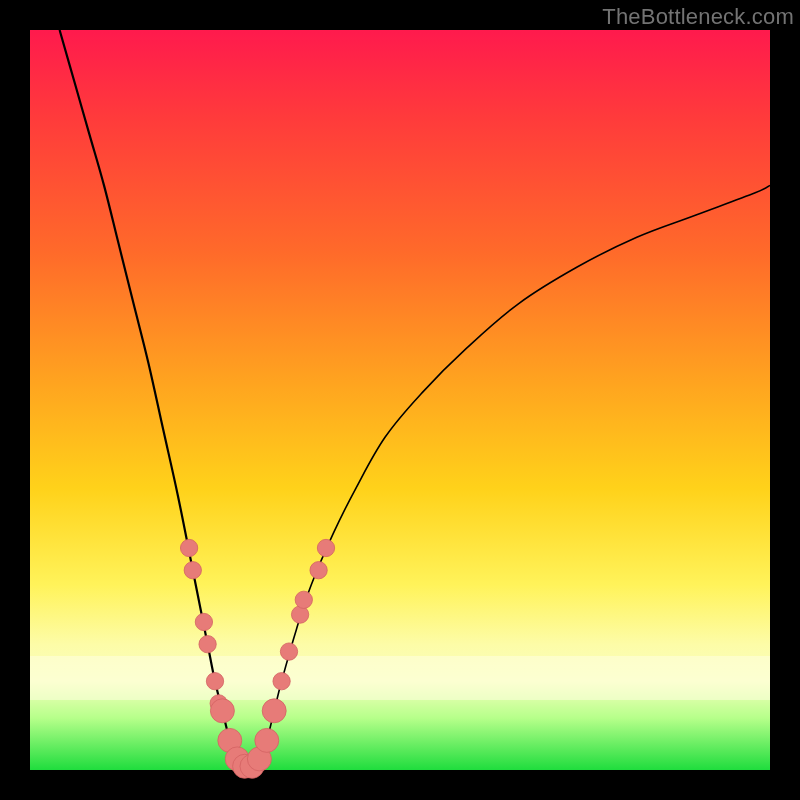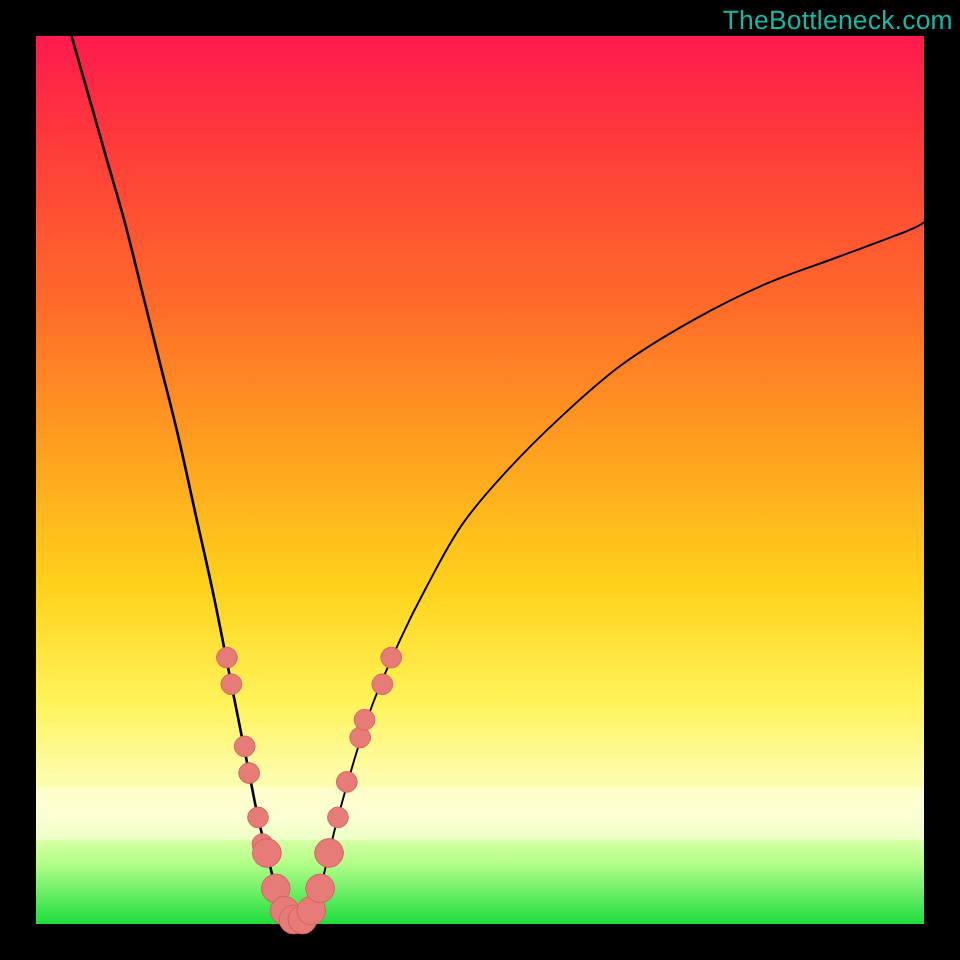--- a/index.html
+++ b/index.html
@@ -42,21 +42,21 @@
     left: 0;
     top: 0;
     width: 740px;
     height: 740px;
     overflow: visible;
   }
   .watermark {
     position: absolute;
     top: 4px;
     right: 6px;
-    color: #14b8a6;
+    color: #737373;
     font-size: 22px;
     font-weight: 500;
     letter-spacing: 0.2px;
     user-select: none;
   }
   .curve { fill: none; stroke: #000; stroke-width: 2.2; }
   .curve-right { fill: none; stroke: #000; stroke-width: 1.6; }
   .marker { fill: #e77b78; stroke: #d36262; stroke-width: 0.8; }
   .marker-big { fill: #e77b78; stroke: #d36262; stroke-width: 0.8; }
 

